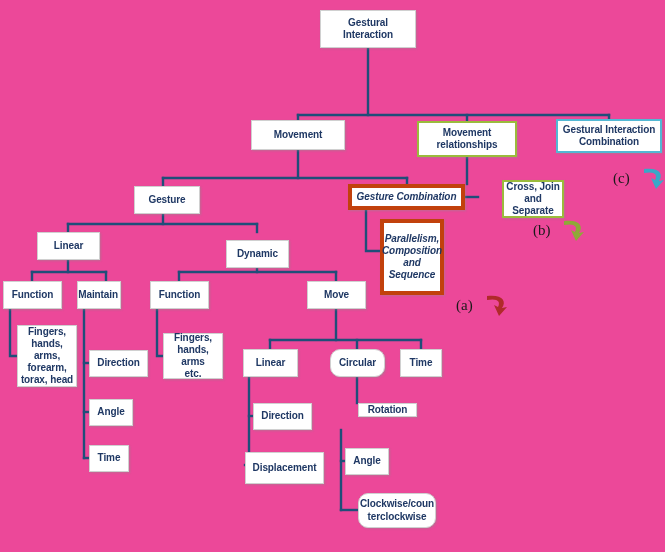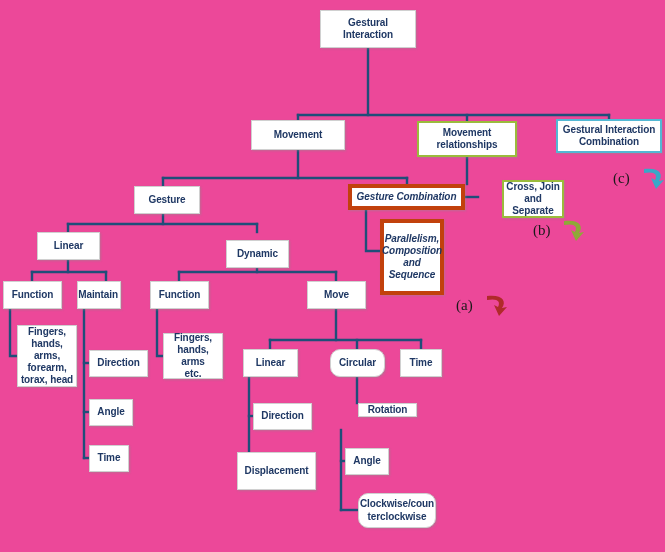--- a/index.html
+++ b/index.html
@@ -189,21 +189,21 @@
       </div>
       <div class="node plain" style="left: 330px; top: 349px; width: 55px; height: 28px; border-radius: 10px;">
         <span>Circular</span>
       </div>
       <div class="node plain" style="left: 400px; top: 349px; width: 42px; height: 28px;">
         <span>Time</span>
       </div>
       <div class="node plain" style="left: 253px; top: 403px; width: 59px; height: 27px;">
         <span>Direction</span>
       </div>
-      <div class="node plain" style="left: 237px; top: 452px; width: 79px; height: 38px; text-align: center;">
+      <div class="node plain" style="left: 245px; top: 452px; width: 79px; height: 32px; text-align: center;">
         <span>Displacement</span>
       </div>
       <div class="node plain" style="left: 330px; top: 403px; width: 59px; height: 14px; margin-left: 28px;">
         <span>Rotation</span>
       </div>
       <div class="node plain" style="left: 345px; top: 448px; width: 44px; height: 27px;">
         <span>Angle</span>
       </div>
       <div class="node plain" style="left: 358px; top: 493px; width: 78px; height: 35px; border-radius: 10px;">
         <span>Clockwise/coun<br>terclockwise</span>

